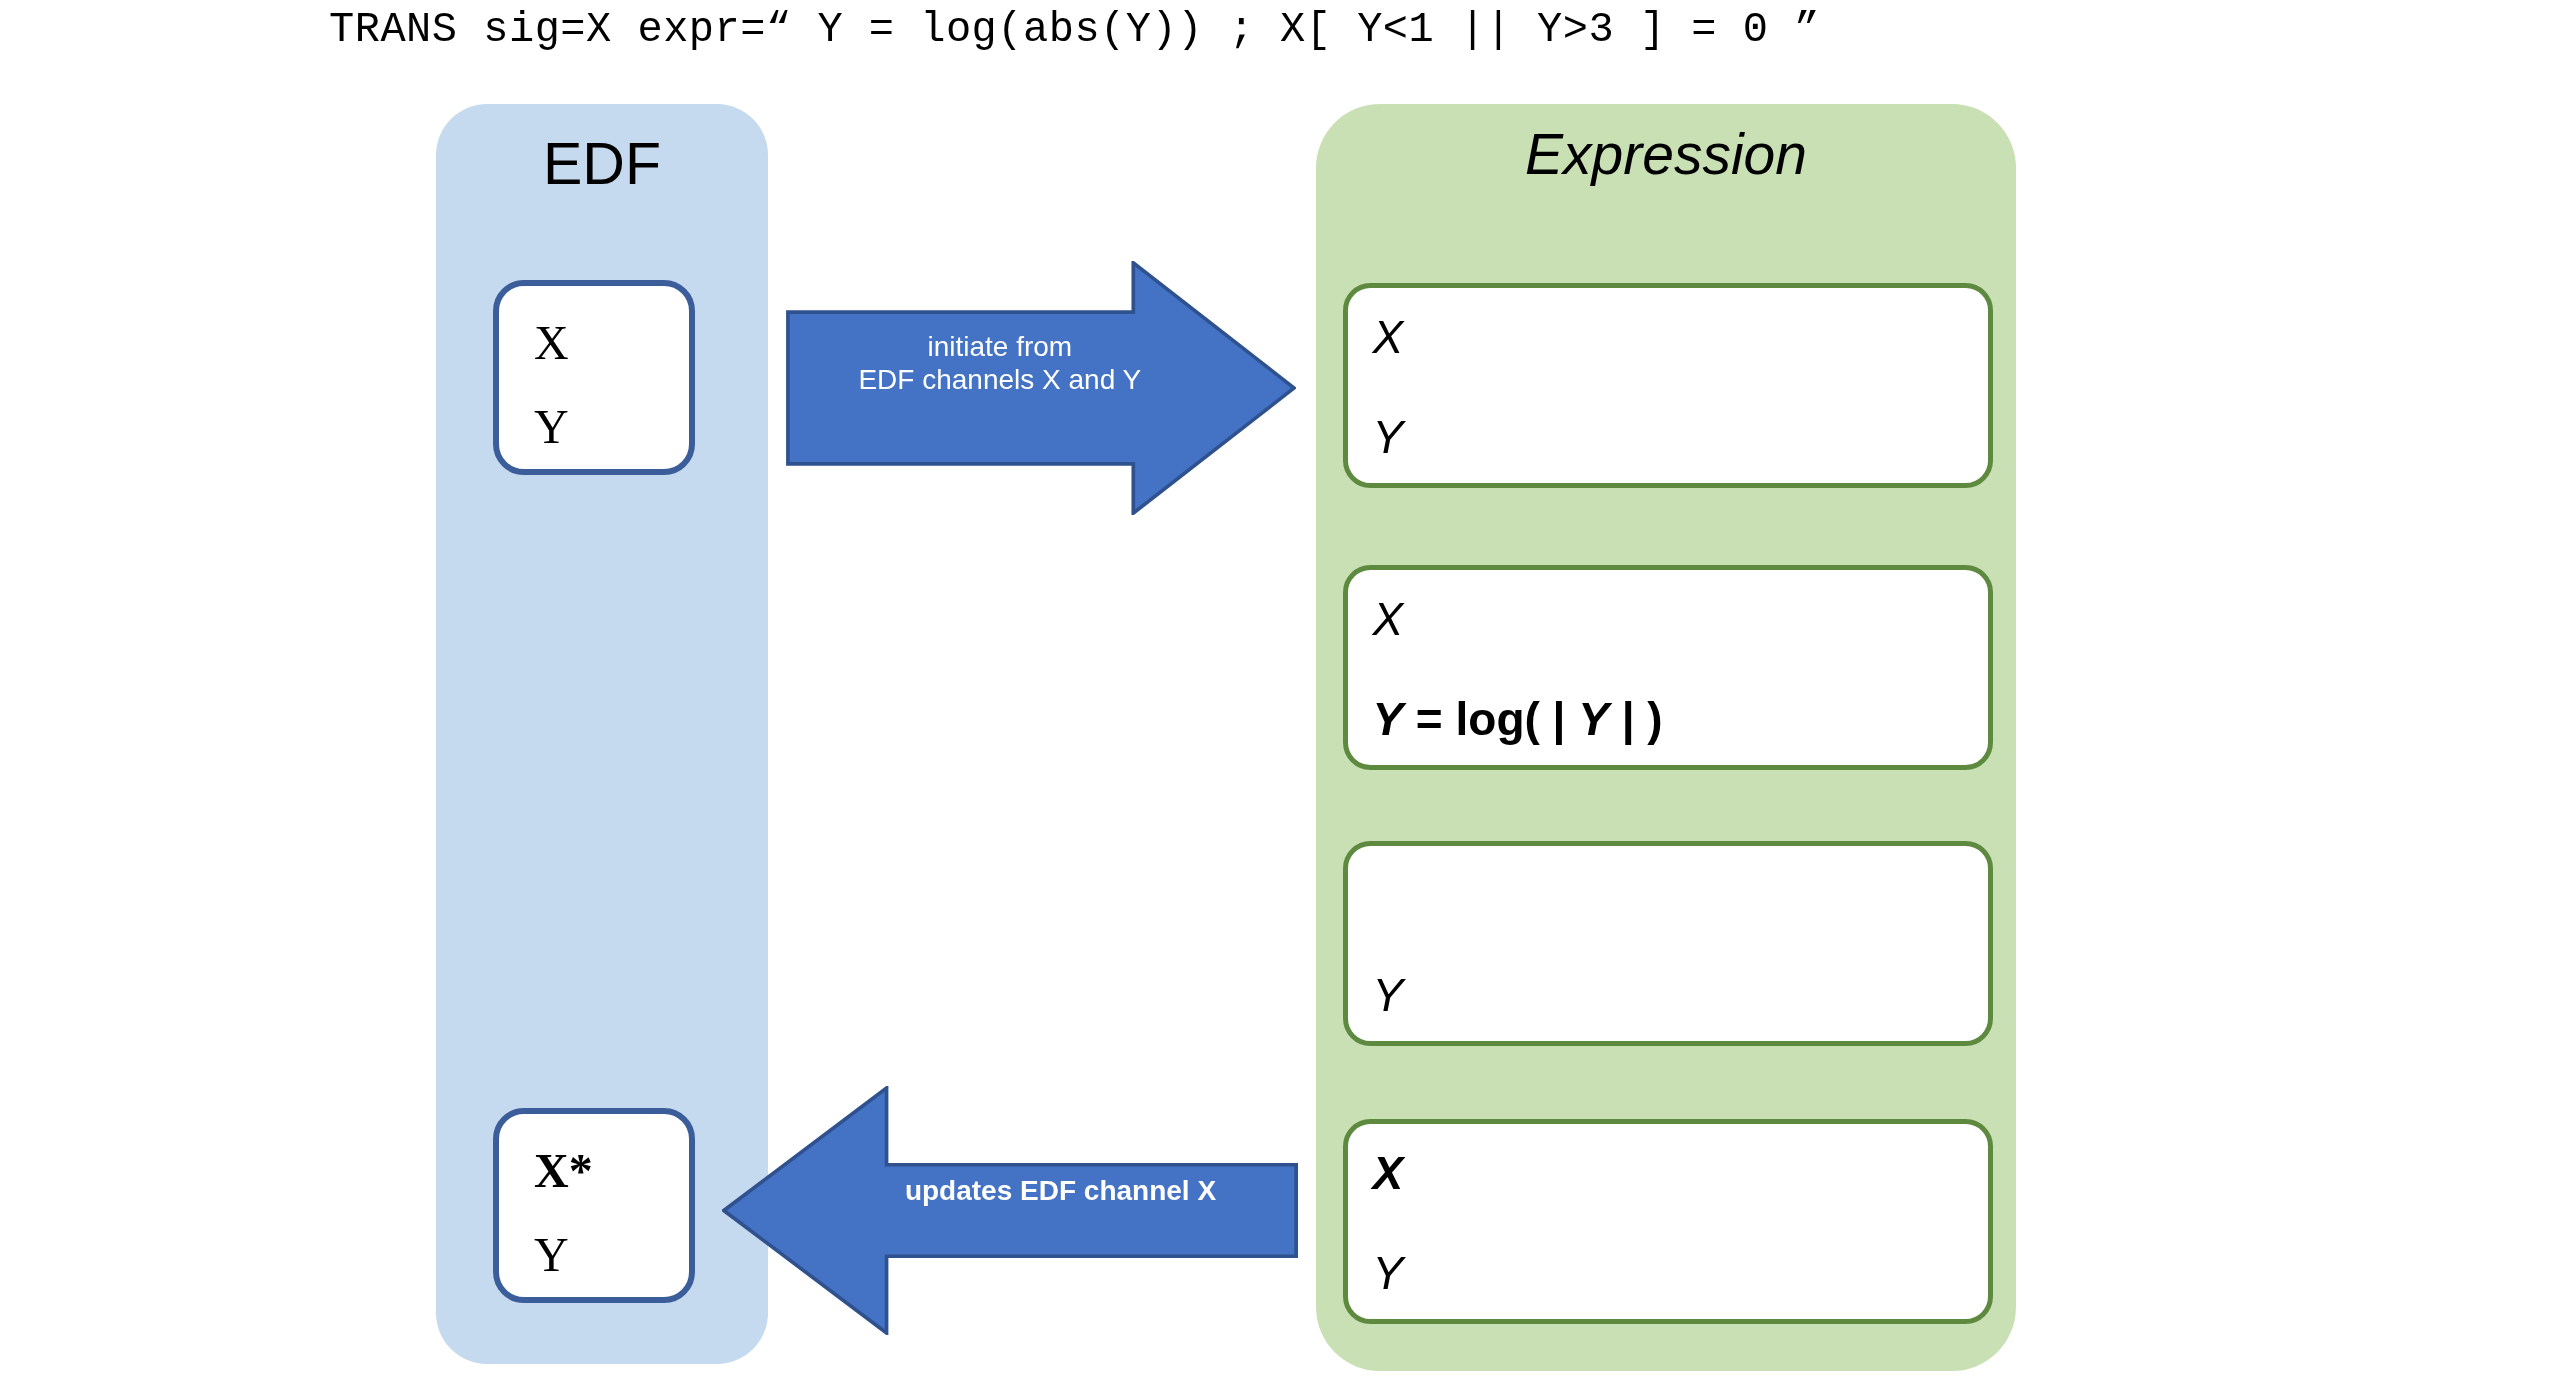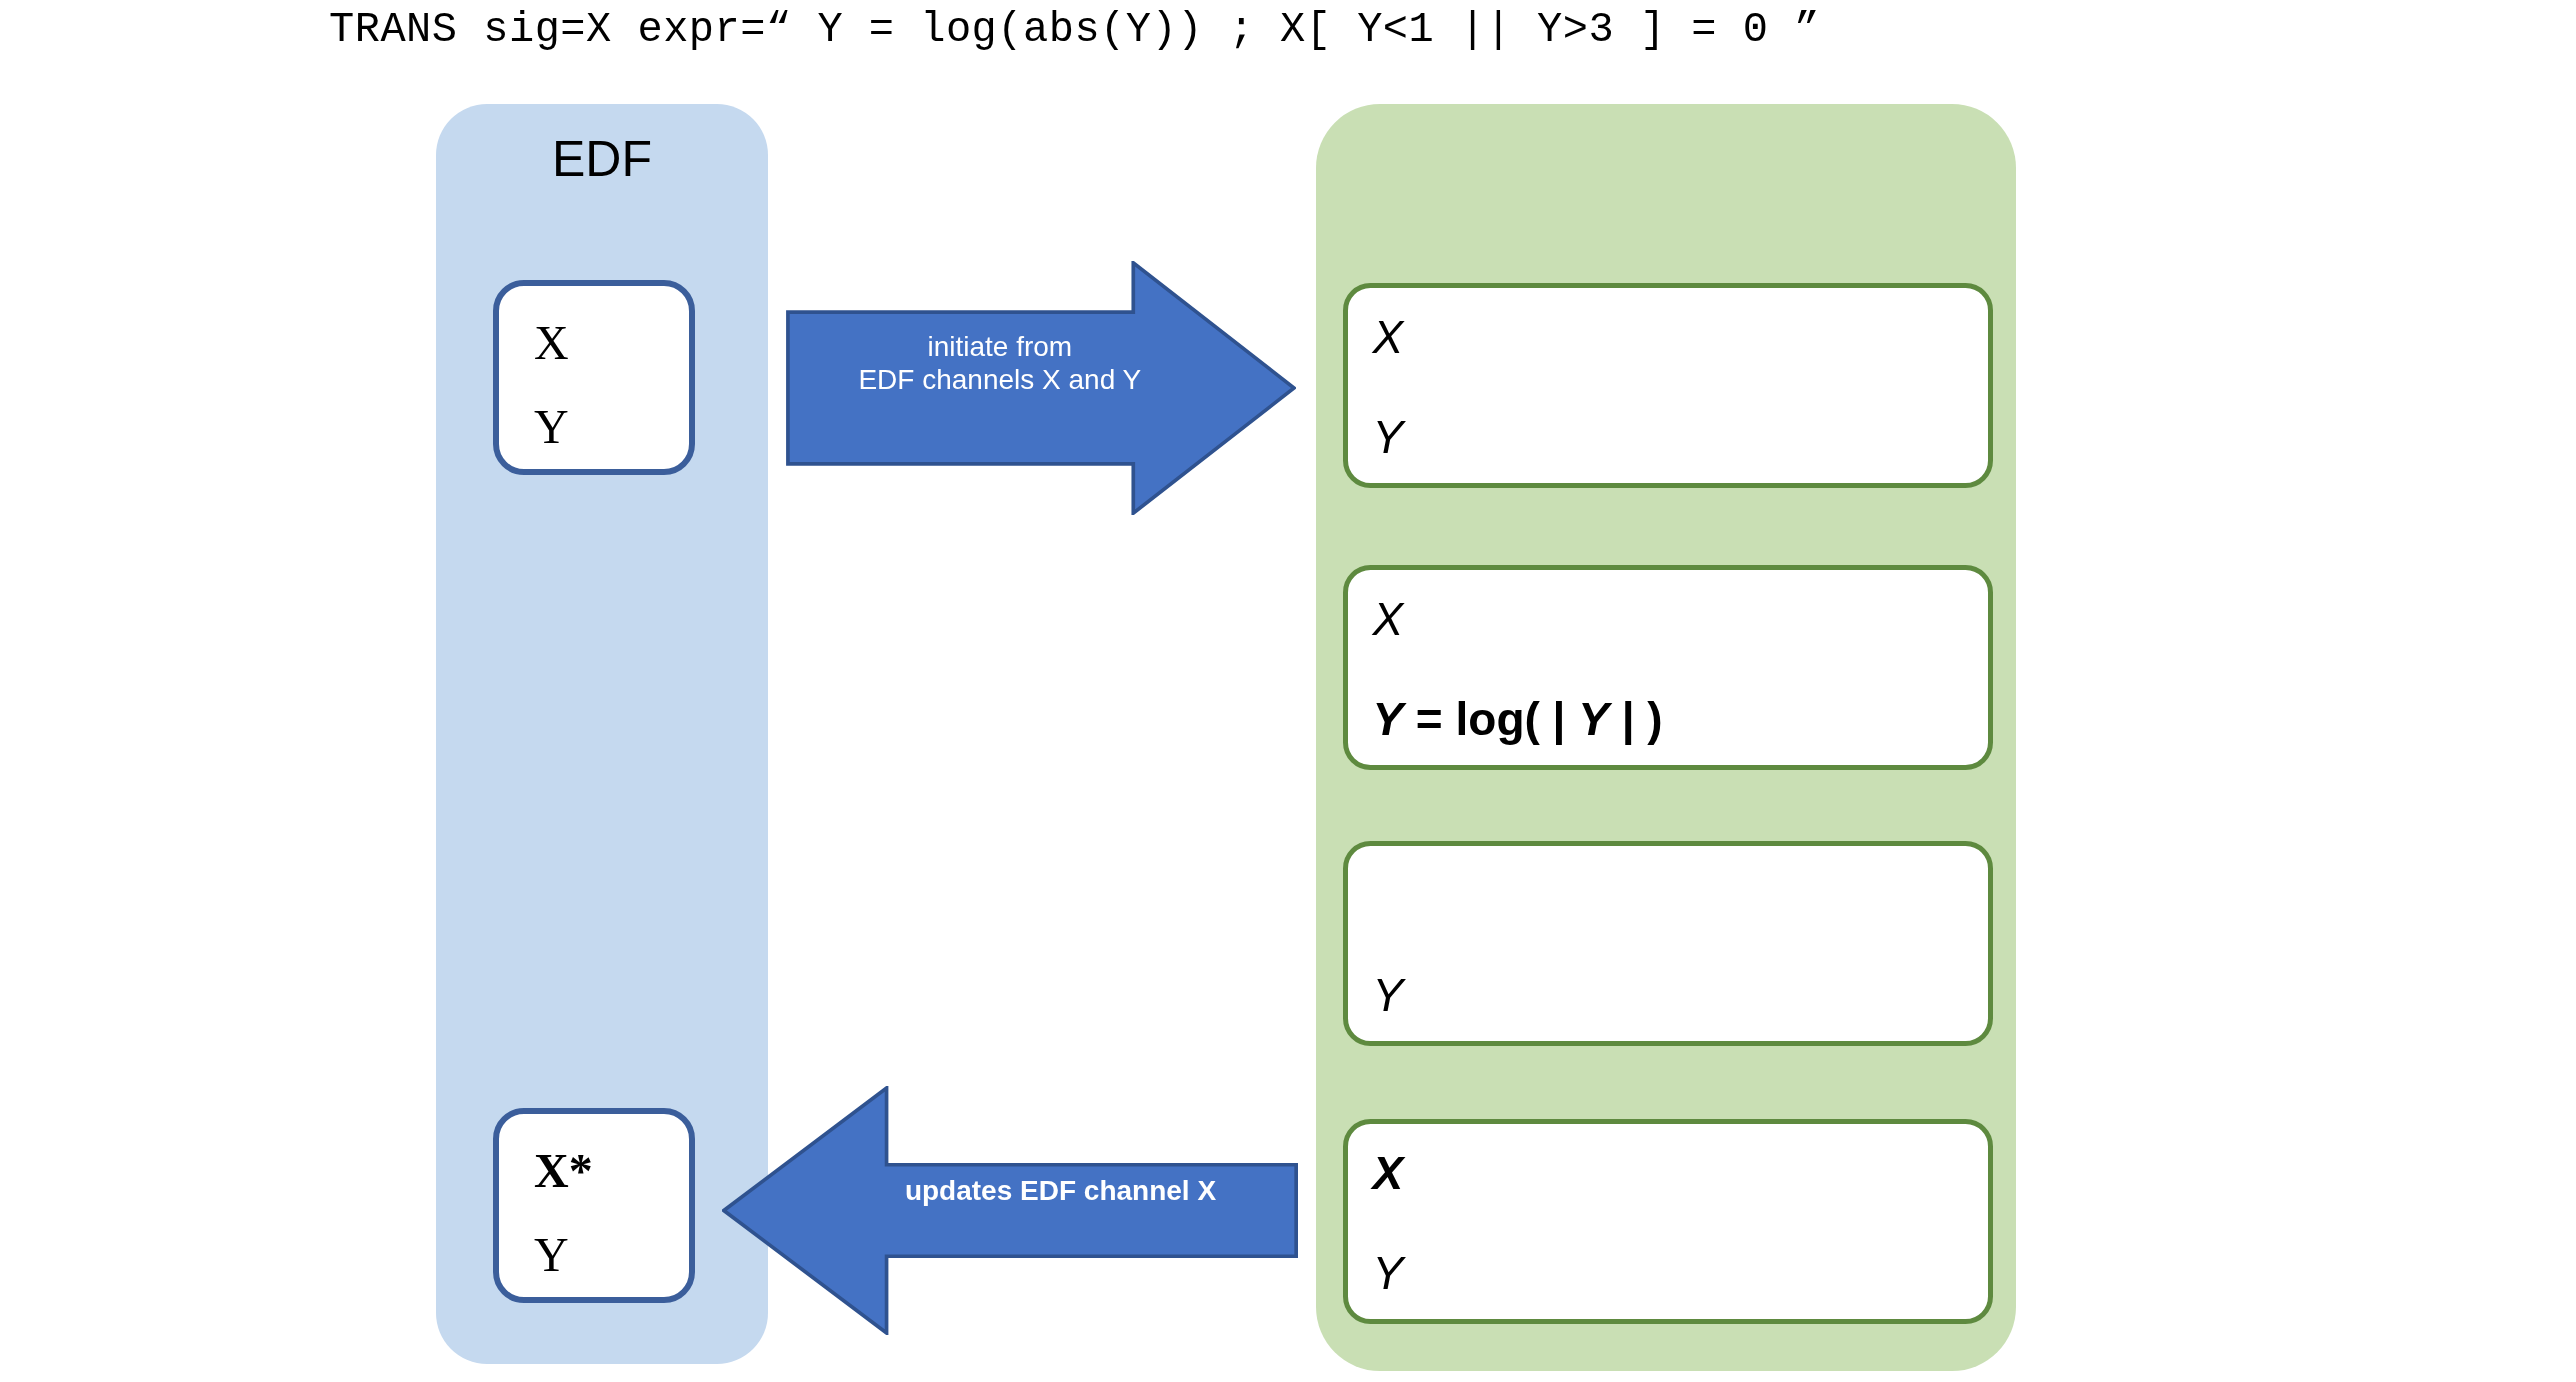--- a/index.html
+++ b/index.html
@@ -42,21 +42,21 @@
     height: 1260px;
     background: #c5d9ef;
     border-radius: 51px;
   }
   #edf-title {
     position: absolute;
     left: 0;
     top: 25.6px;
     width: 100%;
     text-align: center;
-    font-size: 50px;
+    font-size: 59px;
     color: #000000;
   }
   .edf-box {
     position: absolute;
     left: 57px;
     width: 190px;
     height: 183px;
     background: #ffffff;
     border: 6.4px solid #3b5e9b;
     border-radius: 31px;
@@ -189,20 +189,21 @@
       <div class="edf-var row2">Y</div>
     </div>
 
     <div class="edf-box" id="edf-box-output">
       <div class="edf-var row1 bold">X*</div>
       <div class="edf-var row2">Y</div>
     </div>
   </div>
 
   <div id="expr-panel">
+    <div id="expr-title">Expression</div>
 
     <div class="expr-caption" id="cap-initiation">Initiation</div>
     <div class="expr-box" id="box-initiation">
       <div class="expr-line row1">X</div>
       <div class="expr-line row2">Y</div>
     </div>
 
     <div class="expr-caption" id="cap-mody">Modify Y variable</div>
     <div class="expr-box" id="box-mody">
       <div class="expr-line row1">X</div>

